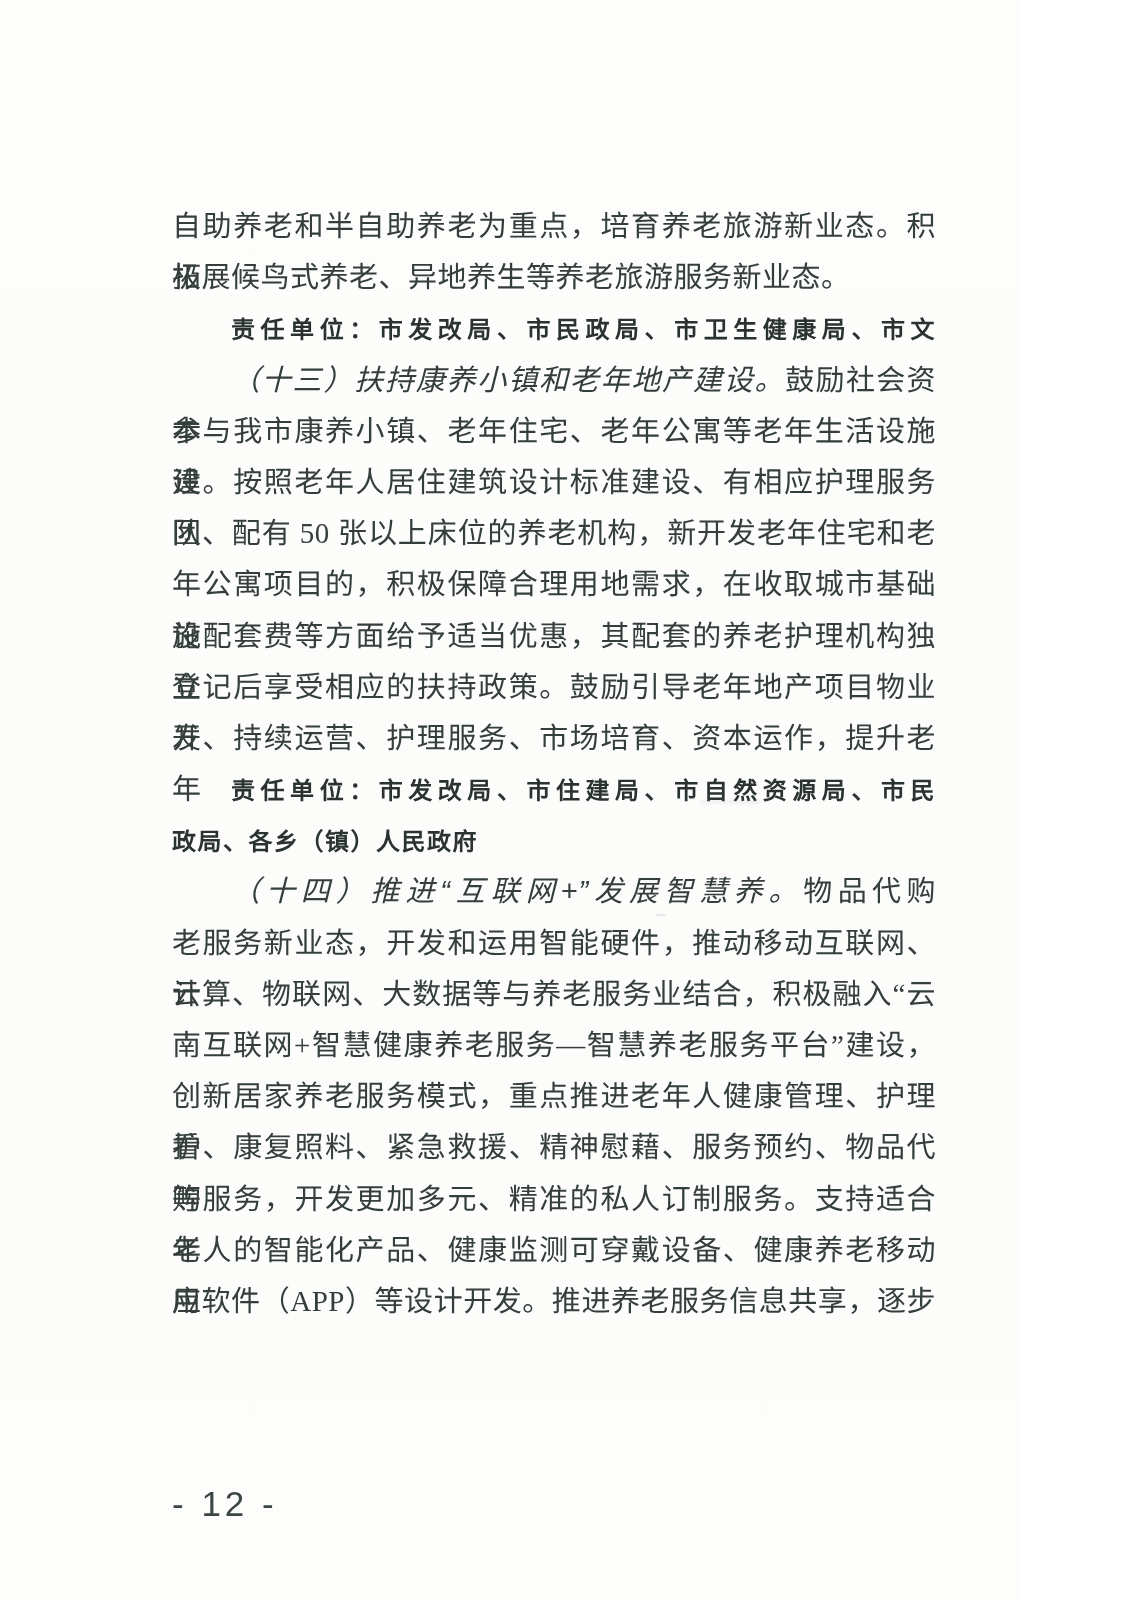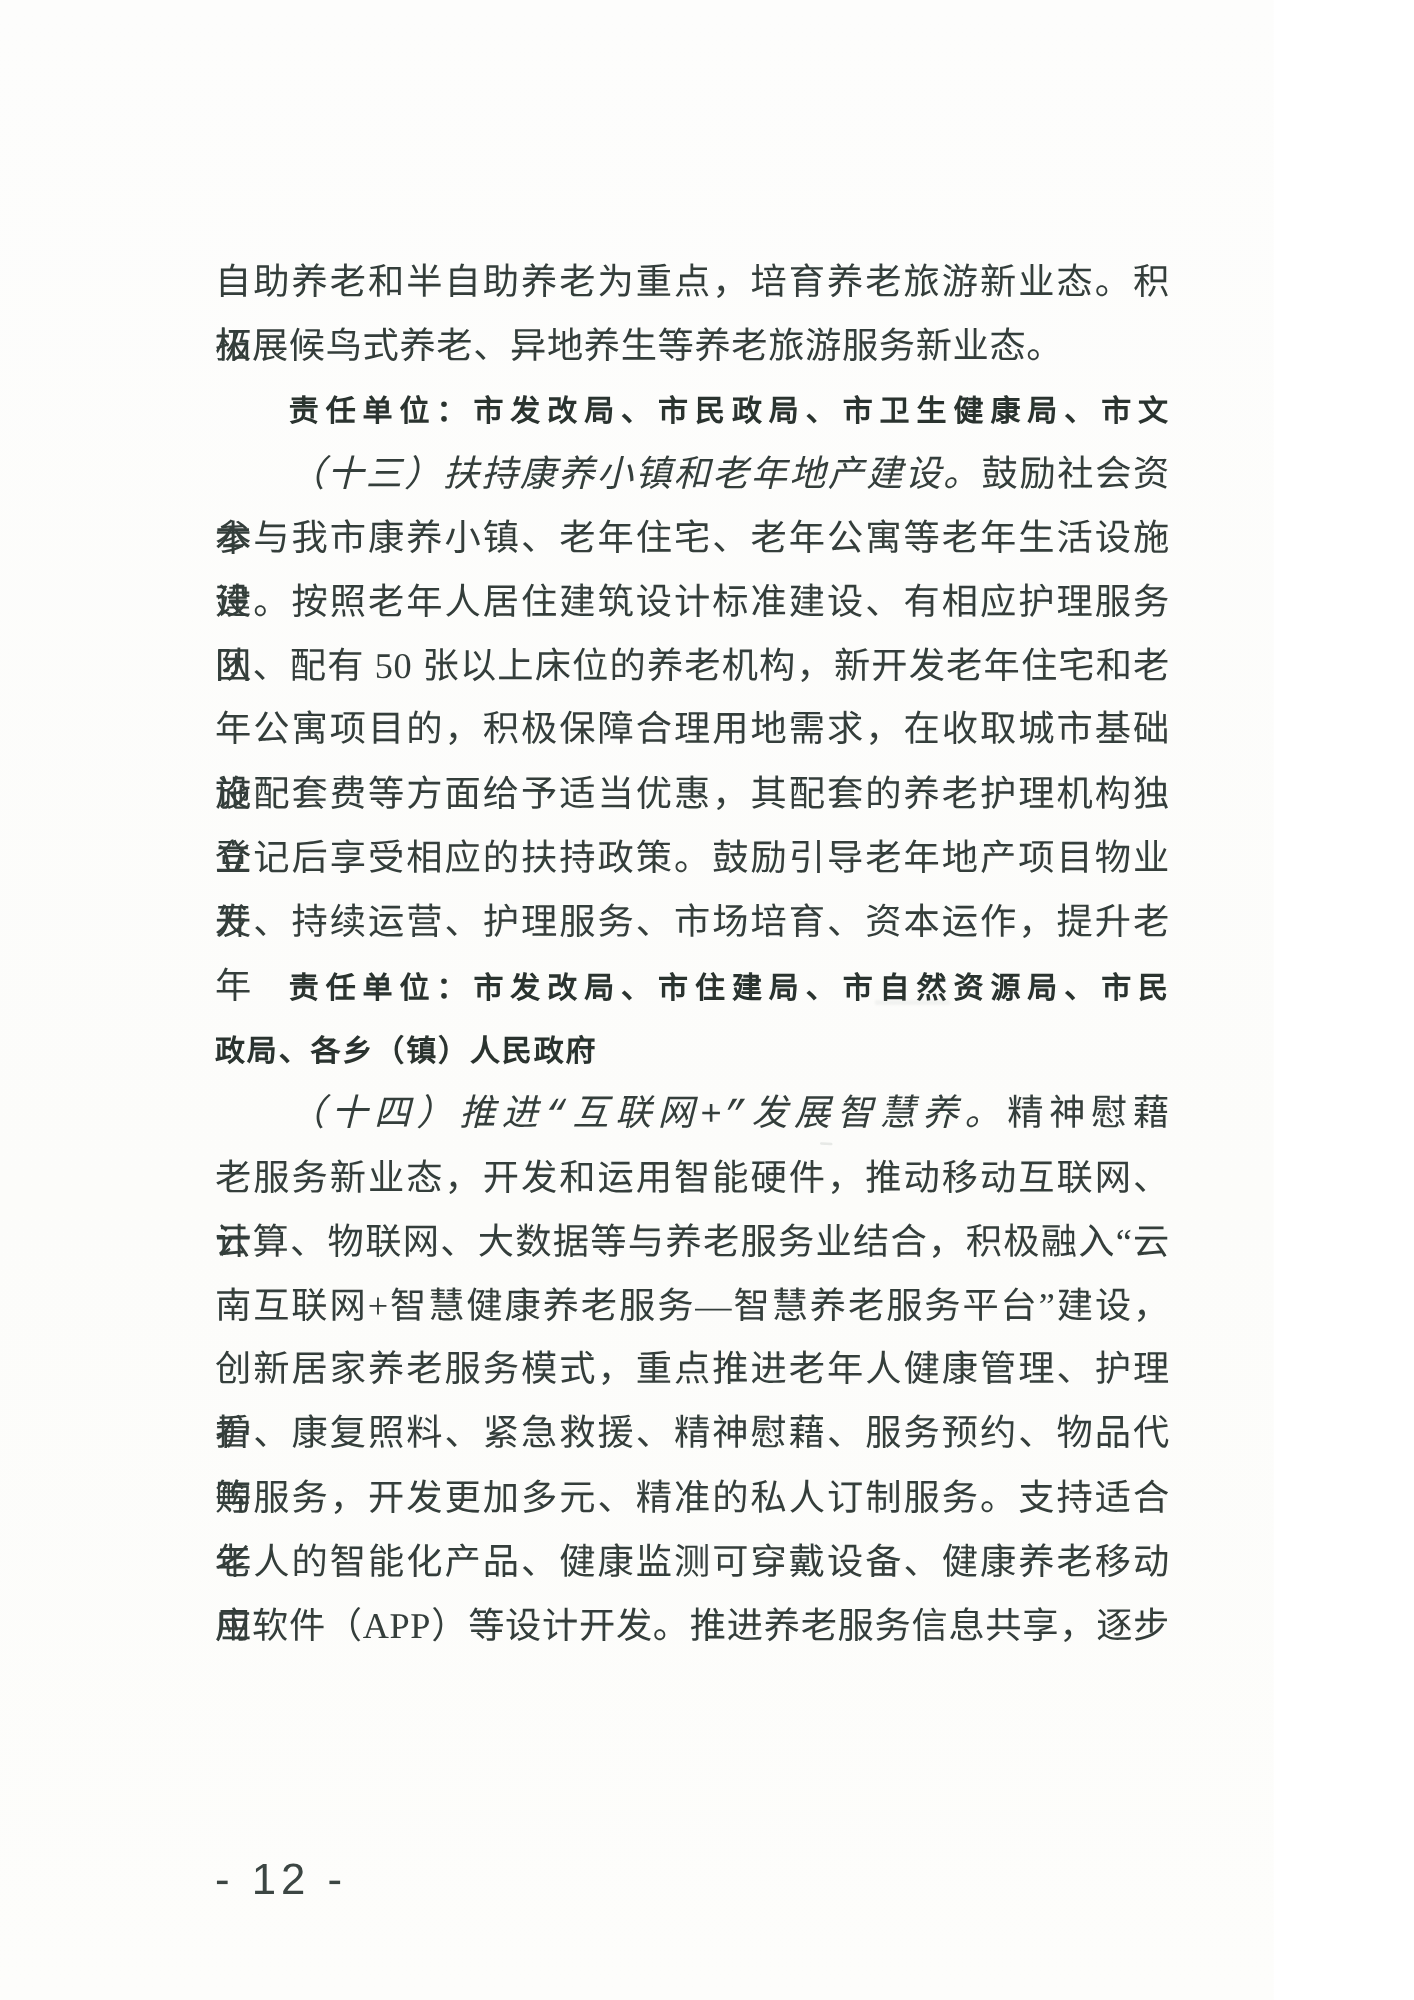--- a/index.html
+++ b/index.html
@@ -35,21 +35,21 @@
     text-align-last: justify;
   }
   .line.indent {
     text-indent: 59px;
   }
   .seg-song {
     font-family: "Liberation Serif", "DejaVu Serif", serif;
     letter-spacing: 0.5px;
   }
   .seg-kai {
-    font-family: Liberation Mono, monospace;
+    font-family: Liberation Sans, sans-serif;
     font-style: italic;
     letter-spacing: 1px;
   }
   .seg-hei {
     font-family: "Liberation Sans", "DejaVu Sans", sans-serif;
     font-weight: 700;
     font-size: 24px;
     letter-spacing: 1.5px;
     color: #2a332f;
   }
@@ -84,21 +84,21 @@
       <p class="line justify indent"><span class="seg-kai">（十三）扶持康养小镇和老年地产建设。</span><span class="seg-song">鼓励社会资本</span></p>
       <p class="line justify"><span class="seg-song">参与我市康养小镇、老年住宅、老年公寓等老年生活设施建</span></p>
       <p class="line justify"><span class="seg-song">设。按照老年人居住建筑设计标准建设、有相应护理服务团</span></p>
       <p class="line justify"><span class="seg-song">队、配有 50 张以上床位的养老机构，新开发老年住宅和老</span></p>
       <p class="line justify"><span class="seg-song">年公寓项目的，积极保障合理用地需求，在收取城市基础设</span></p>
       <p class="line justify"><span class="seg-song">施配套费等方面给予适当优惠，其配套的养老护理机构独立</span></p>
       <p class="line justify"><span class="seg-song">登记后享受相应的扶持政策。鼓励引导老年地产项目物业开</span></p>
       <p class="line justify"><span class="seg-song">发、持续运营、护理服务、市场培育、资本运作，提升老年</span></p>
       <p class="line justify indent"><span class="seg-hei">责任单位：市发改局、市住建局、市自然资源局、市民</span></p>
       <p class="line"><span class="seg-hei">政局、各乡（镇）人民政府</span></p>
-      <p class="line justify indent"><span class="seg-kai">（十四）推进“互联网+”发展智慧养。</span><span class="seg-song">精神慰藉</span></p>
+      <p class="line justify indent"><span class="seg-kai">（十四）推进“互联网+”发展智慧养。</span><span class="seg-song">物品代购</span></p>
       <p class="line justify"><span class="seg-song">老服务新业态，开发和运用智能硬件，推动移动互联网、云</span></p>
       <p class="line justify"><span class="seg-song">计算、物联网、大数据等与养老服务业结合，积极融入“云</span></p>
       <p class="line justify"><span class="seg-song">南互联网+智慧健康养老服务—智慧养老服务平台”建设，</span></p>
       <p class="line justify"><span class="seg-song">创新居家养老服务模式，重点推进老年人健康管理、护理看</span></p>
       <p class="line justify"><span class="seg-song">护、康复照料、紧急救援、精神慰藉、服务预约、物品代购</span></p>
       <p class="line justify"><span class="seg-song">等服务，开发更加多元、精准的私人订制服务。支持适合老</span></p>
       <p class="line justify"><span class="seg-song">年人的智能化产品、健康监测可穿戴设备、健康养老移动应</span></p>
       <p class="line justify"><span class="seg-song">用软件（APP）等设计开发。推进养老服务信息共享，逐步</span></p>
     </main>
 

